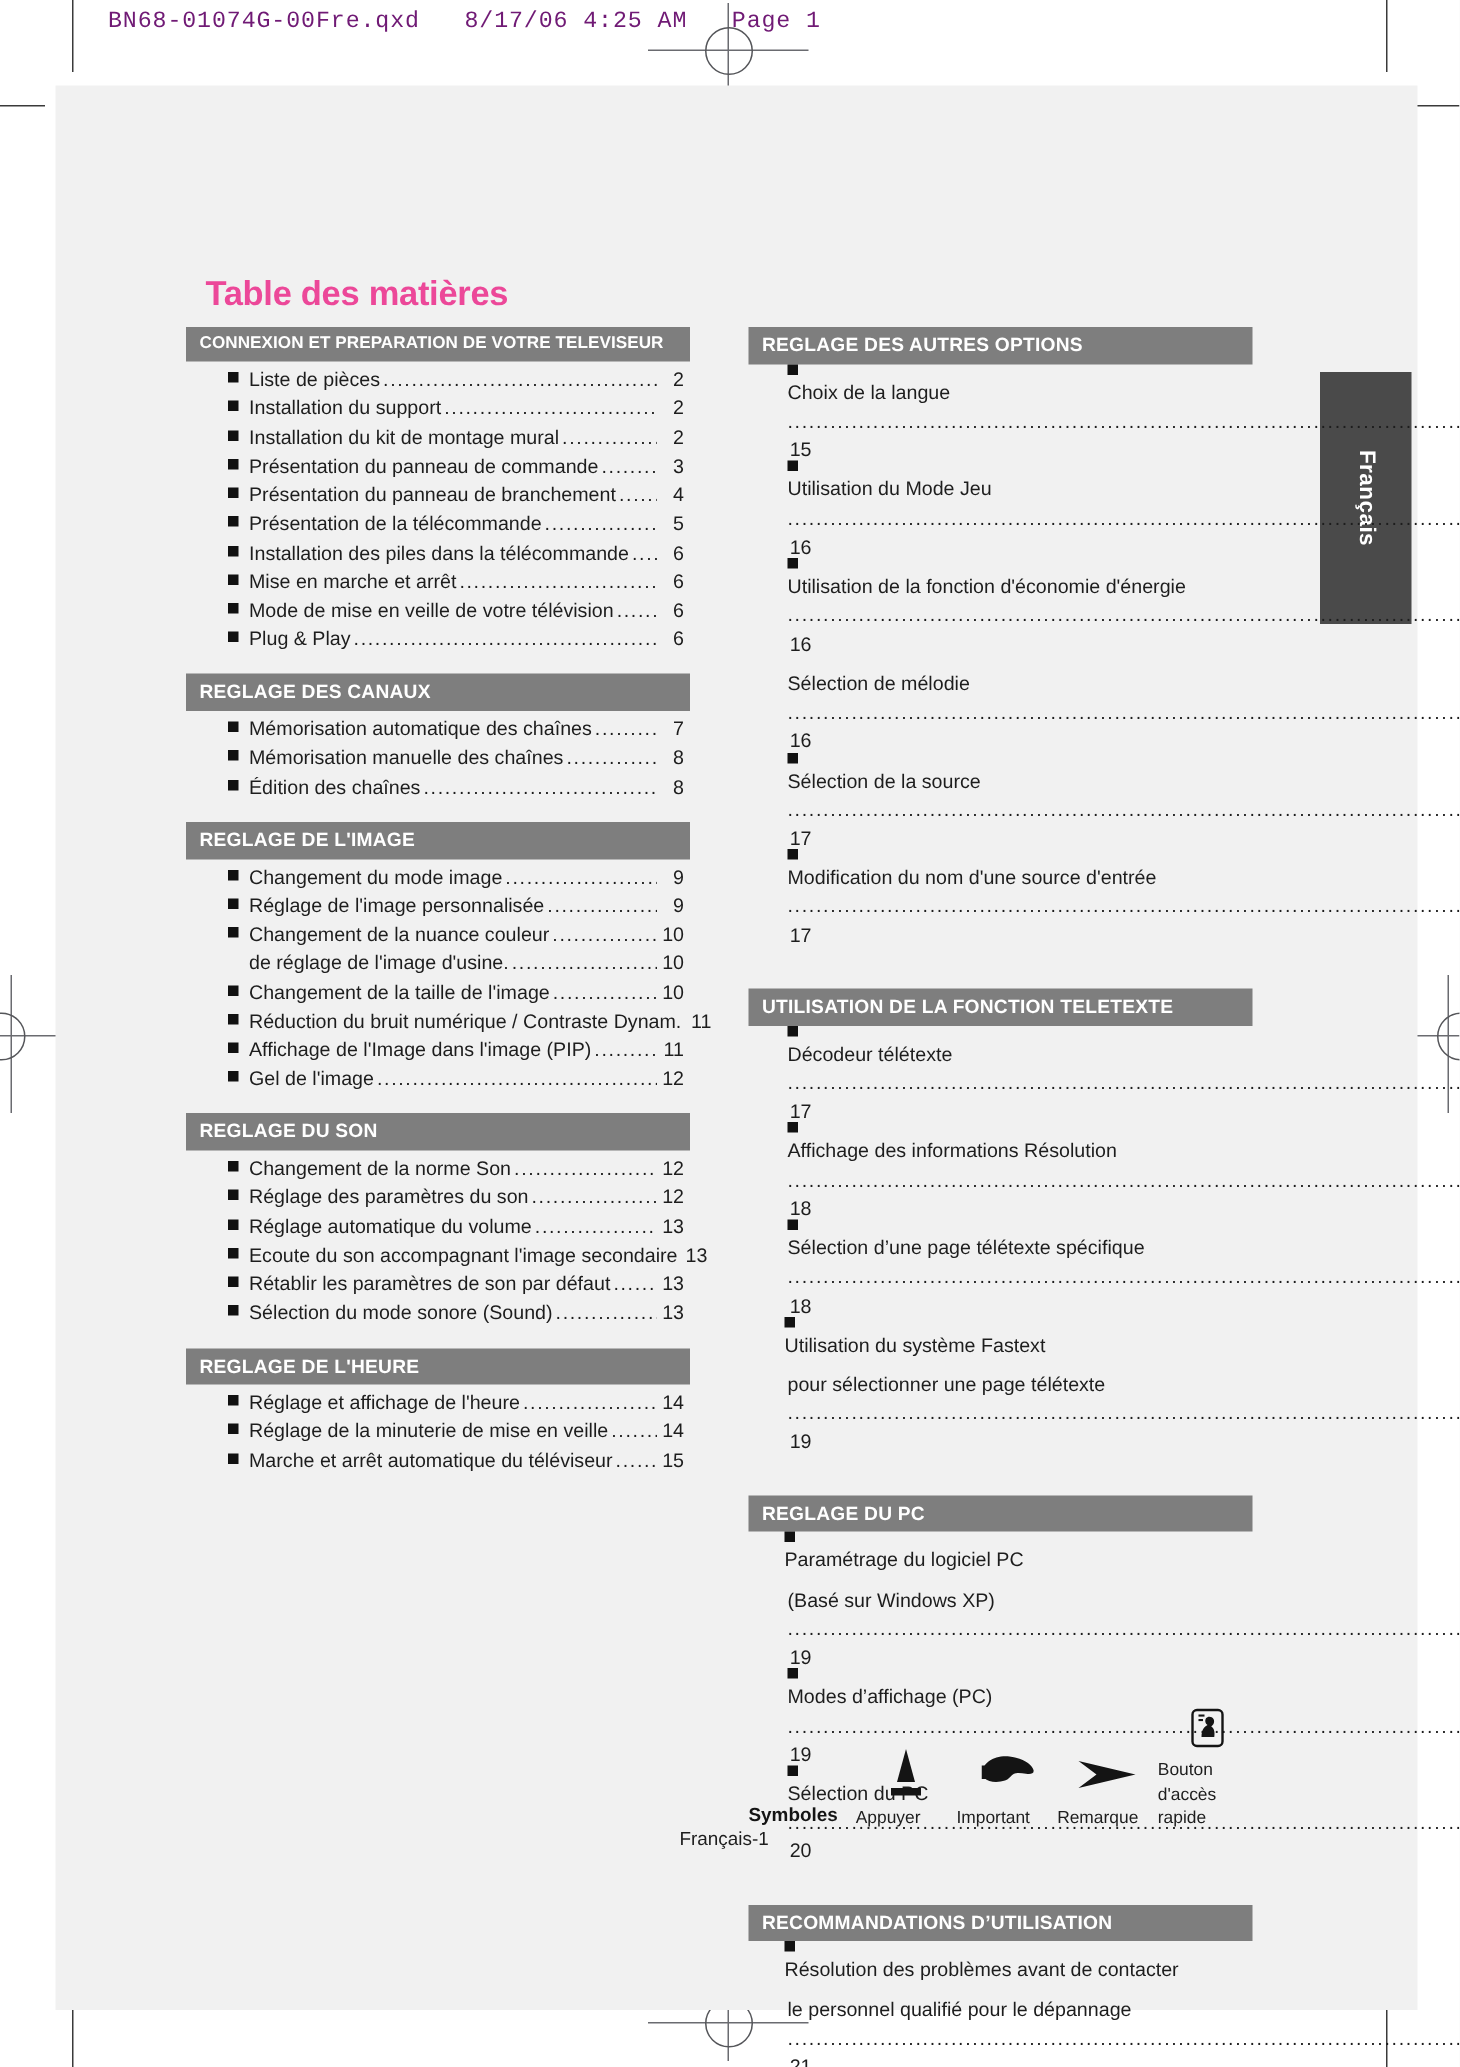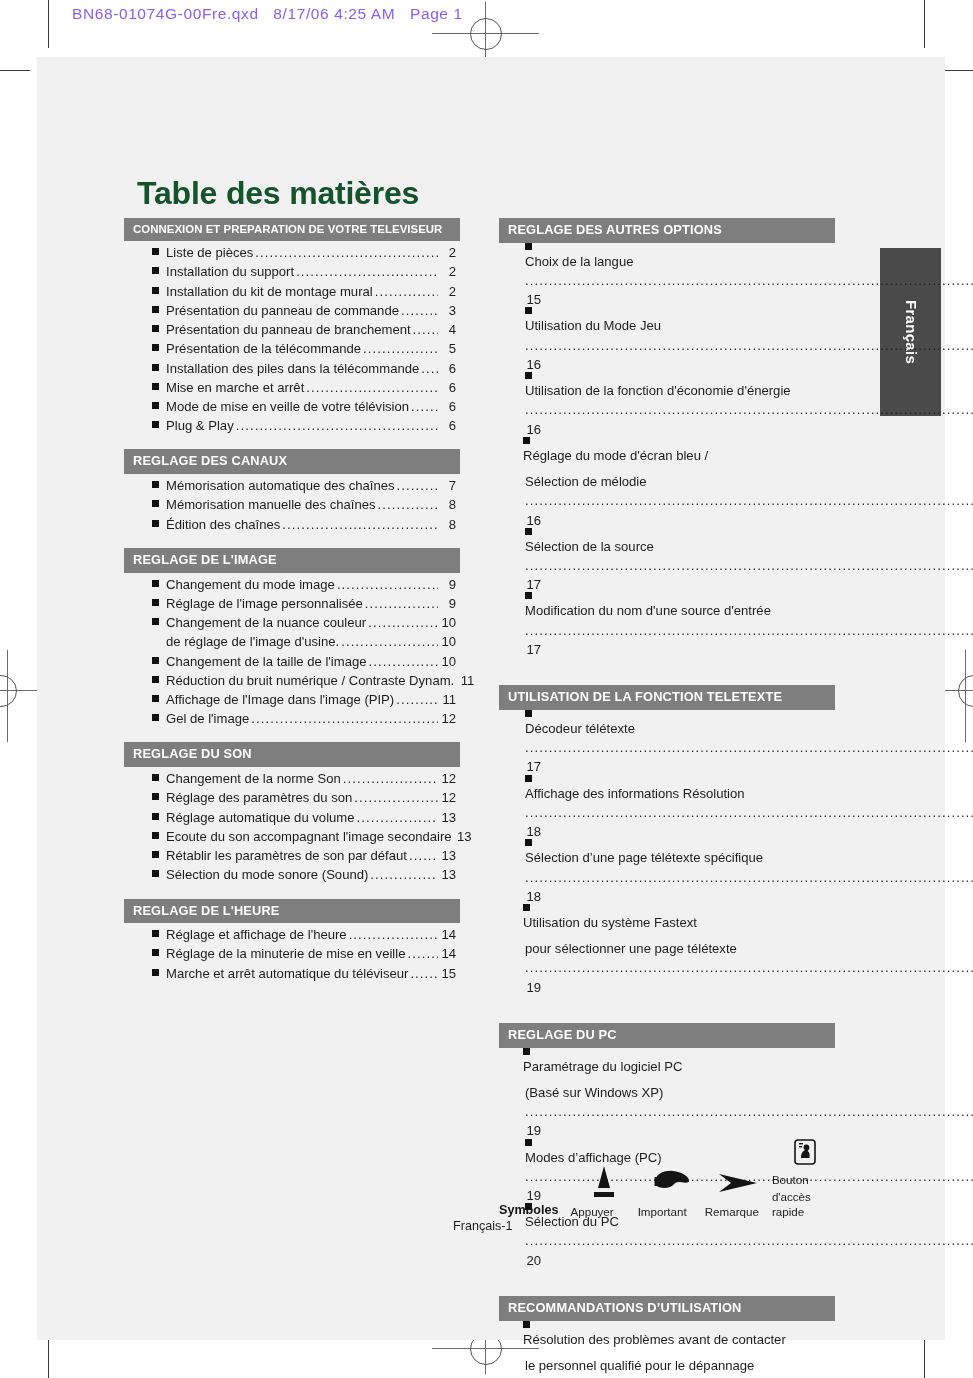--- a/index.html
+++ b/index.html
@@ -49,24 +49,24 @@
 
   .reg-right { left: 958px; top: 675px; }
   .reg-right-h { left: 921px; top: 690px; width: 52px; }
   .reg-right-v { left: 965px; top: 650px; height: 92px; }
 
   
   .file-header {
     position: absolute;
     left: 72px;
     top: 5px;
-    font-family: Liberation Sans, sans-serif;
+    font-family: Liberation Mono, monospace;
     font-size: 15.5px;
     letter-spacing: 0.6px;
-    color: #8b5cf6;
+    color: #701a75;
     white-space: pre;
   }
 
   
   .page-panel {
     position: absolute;
     left: 37px;
     top: 57px;
     width: 908px;
     height: 1283px;
@@ -92,24 +92,24 @@
     font-size: 15px;
     font-weight: bold;
     white-space: nowrap;
     letter-spacing: 0.3px;
   }
 
   
   .doc-title {
     position: absolute;
     left: 137px;
-    top: 154px;
-    font-size: 32px;
+    top: 167px;
+    font-size: 23px;
     font-weight: bold;
-    color: #14532d;
+    color: #ec4899;
     letter-spacing: -0.2px;
   }
 
   
   .col {
     position: absolute;
     width: 336px;
   }
   .col-left  { left: 124px; top: 218px; }
   .col-right { left: 499px; top: 218px; }
@@ -481,24 +481,20 @@
           <span class="item-label">Utilisation du Mode Jeu</span>
           <span class="leader"></span>
           <span class="page-num">16</span>
         </div>
         <div class="toc-item indent-right">
           <span class="bullet"></span>
           <span class="item-label">Utilisation de la fonction d'économie d'énergie</span>
           <span class="leader"></span>
           <span class="page-num">16</span>
         </div>
-        <div class="toc-item indent-right">
-          <span class="bullet"></span>
-          <span class="item-label">Réglage du mode d'écran bleu /</span>
-        </div>
         <div class="toc-item indent-right cont">
           <span class="bullet"></span>
           <span class="item-label">Sélection de mélodie</span>
           <span class="leader"></span>
           <span class="page-num">16</span>
         </div>
         <div class="toc-item indent-right">
           <span class="bullet"></span>
           <span class="item-label">Sélection de la source</span>
           <span class="leader"></span>

